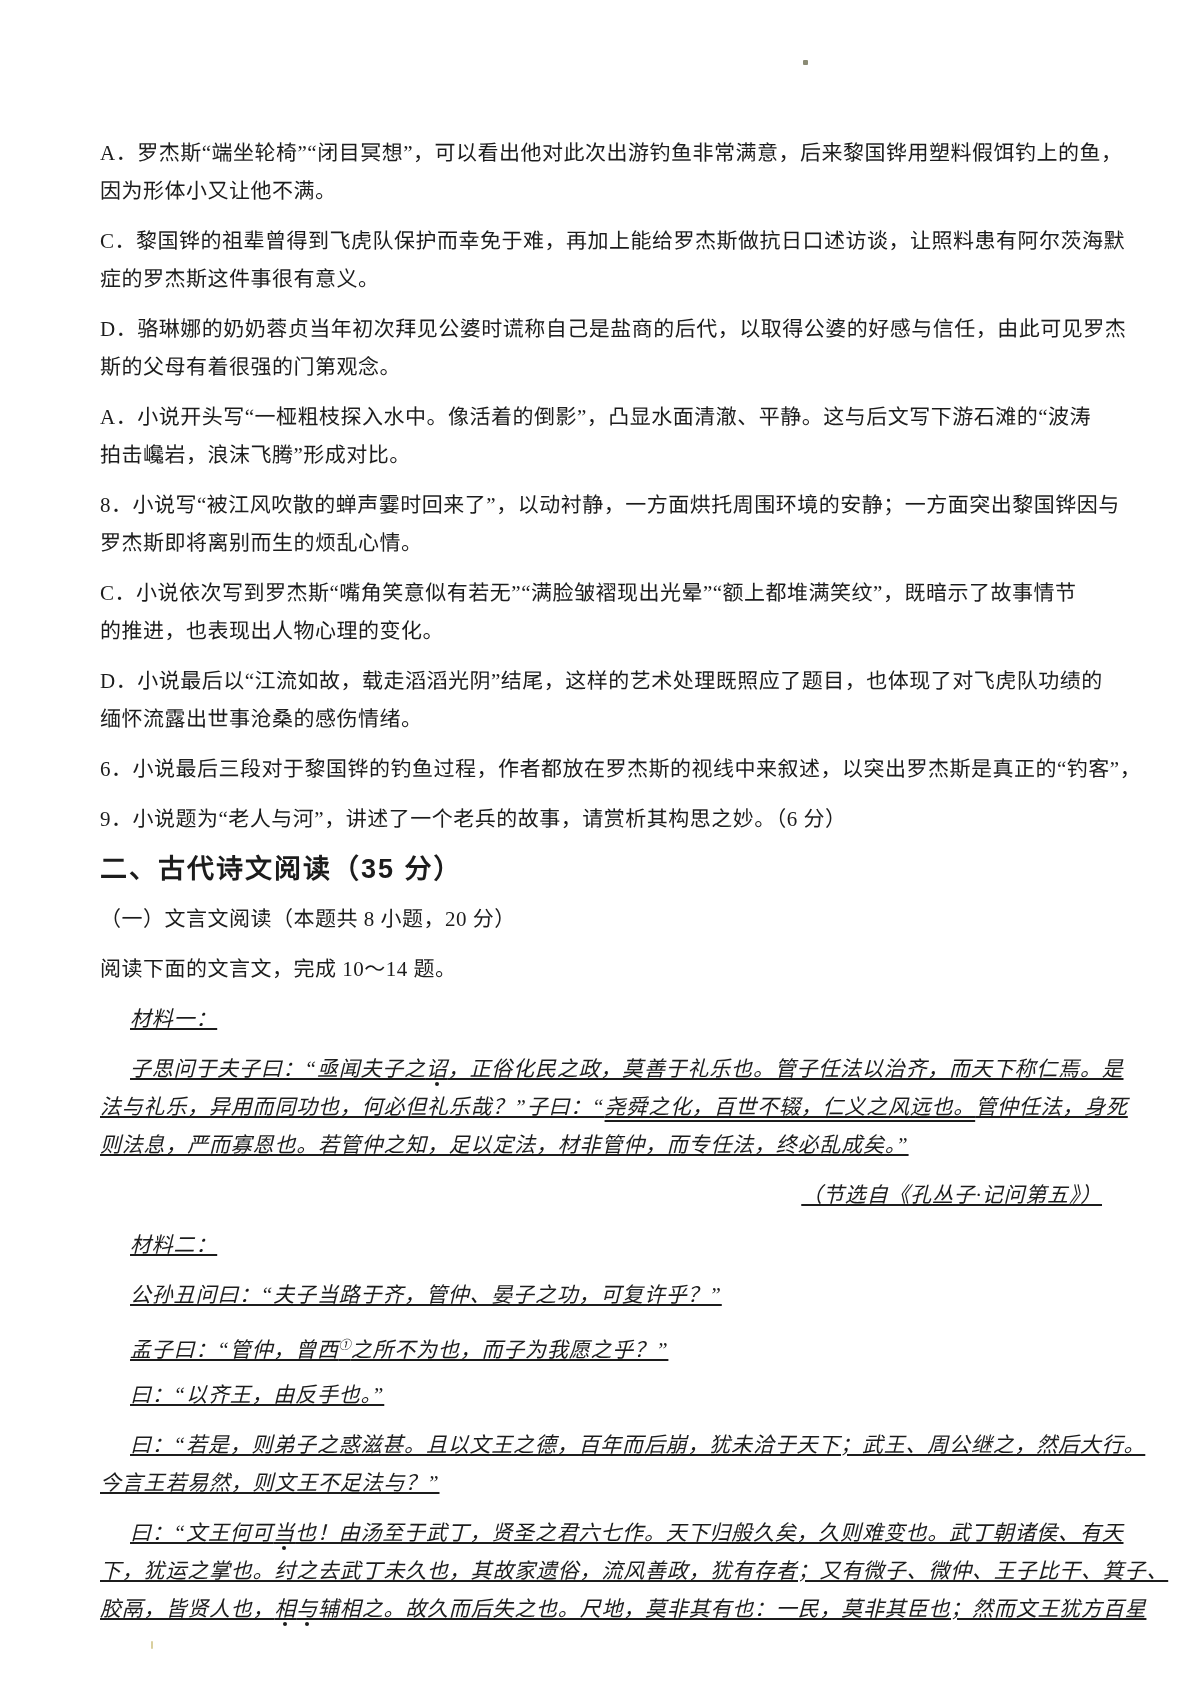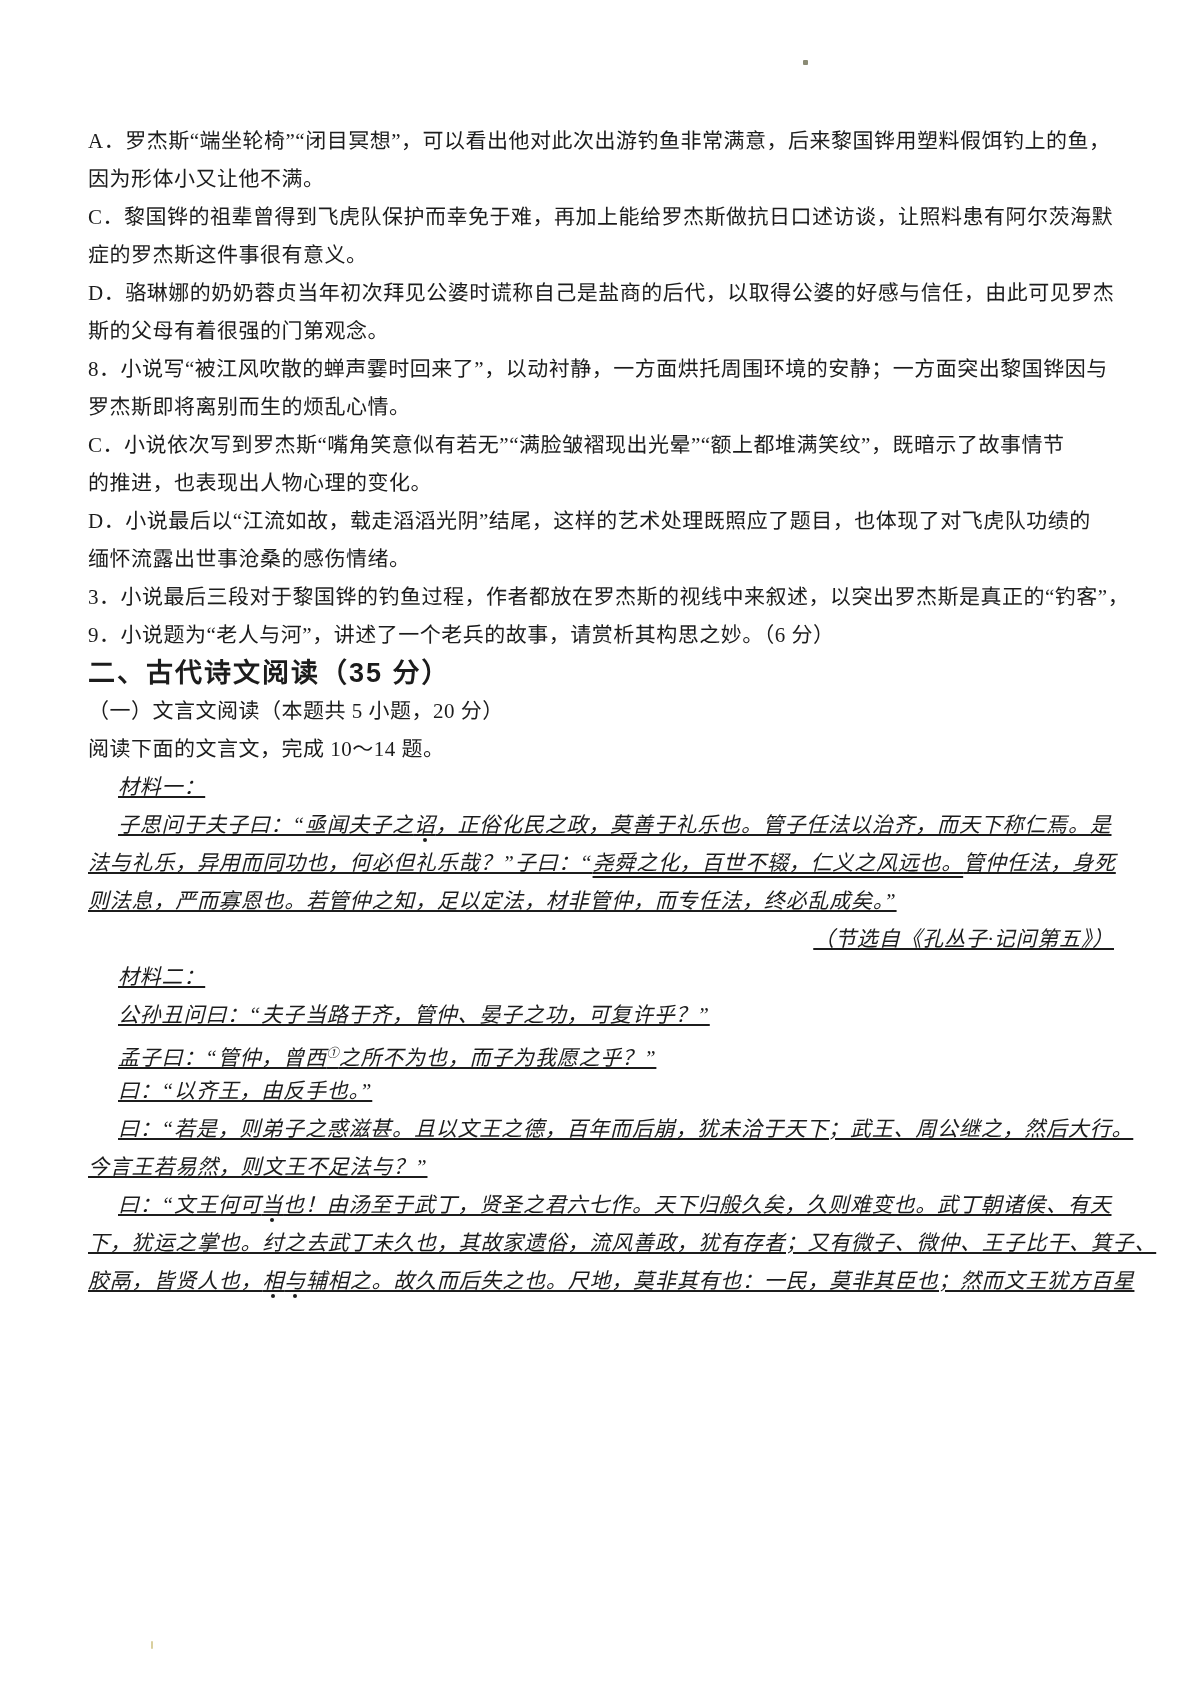--- a/index.html
+++ b/index.html
@@ -11,21 +11,21 @@
     overflow: hidden;
     font-family: "Liberation Serif", serif;
     color: #1c1c1c;
   }
   .page {
     position: absolute;
     left: 88px;
     top: 122px;
     width: 1026px;
   }
-  .block { margin: 0; }
+  .block { margin: 12px; }
   .line {
     line-height: 38px;
     height: 38px;
     white-space: nowrap;
   }
   
   .m .line {
     font-size: 21px;
     letter-spacing: 0.5px;
   }
@@ -95,42 +95,46 @@
     </div>
     <div class="block m">
       <div class="line"><span>C．黎国铧的祖辈曾得到飞虎队保护而幸免于难，再加上能给罗杰斯做抗日口述访谈，让照料患有阿尔茨海默</span></div>
       <div class="line"><span>症的罗杰斯这件事很有意义。</span></div>
     </div>
     <div class="block m">
       <div class="line"><span>D．骆琳娜的奶奶蓉贞当年初次拜见公婆时谎称自己是盐商的后代，以取得公婆的好感与信任，由此可见罗杰</span></div>
       <div class="line"><span>斯的父母有着很强的门第观念。</span></div>
     </div>
     <div class="block m">
+      <div class="line"><span>A．小说开头写“一桠粗枝探入水中。像活着的倒影”，凸显水面清澈、平静。这与后文写下游石滩的“波涛</span></div>
+      <div class="line"><span>拍击巉岩，浪沫飞腾”形成对比。</span></div>
+    </div>
+    <div class="block m">
       <div class="line"><span>8．小说写“被江风吹散的蝉声霎时回来了”，以动衬静，一方面烘托周围环境的安静；一方面突出黎国铧因与</span></div>
       <div class="line"><span>罗杰斯即将离别而生的烦乱心情。</span></div>
     </div>
     <div class="block m">
       <div class="line"><span>C．小说依次写到罗杰斯“嘴角笑意似有若无”“满脸皱褶现出光晕”“额上都堆满笑纹”，既暗示了故事情节</span></div>
       <div class="line"><span>的推进，也表现出人物心理的变化。</span></div>
     </div>
     <div class="block m">
       <div class="line"><span>D．小说最后以“江流如故，载走滔滔光阴”结尾，这样的艺术处理既照应了题目，也体现了对飞虎队功绩的</span></div>
       <div class="line"><span>缅怀流露出世事沧桑的感伤情绪。</span></div>
     </div>
     <div class="block m">
-      <div class="line"><span>3．小说最后三段对于黎国铧的钓鱼过程，作者都放在罗杰斯的视线中来叙述，以突出罗杰斯是真正的“钓客”，</span></div>
+      <div class="line"><span>6．小说最后三段对于黎国铧的钓鱼过程，作者都放在罗杰斯的视线中来叙述，以突出罗杰斯是真正的“钓客”，</span></div>
     </div>
     <div class="block m">
       <div class="line"><span>9．小说题为“老人与河”，讲述了一个老兵的故事，请赏析其构思之妙。（6 分）</span></div>
     </div>
     <div class="block h">
       <div class="line"><span>二、古代诗文阅读（35 分）</span></div>
     </div>
     <div class="block m">
-      <div class="line"><span>（一）文言文阅读（本题共 5 小题，20 分）</span></div>
+      <div class="line"><span>（一）文言文阅读（本题共 8 小题，20 分）</span></div>
     </div>
     <div class="block m">
       <div class="line"><span>阅读下面的文言文，完成 10～14 题。</span></div>
     </div>
     <div class="block k">
       <div class="line ind"><span>材料一：</span></div>
     </div>
     <div class="block k">
       <div class="line ind"><span>子思问于夫子曰：“亟闻夫子之</span><span class="dot">诏</span><span>，正俗化民之政，莫善于礼乐也。管子任法以治齐，而天下称仁焉。是</span></div>
       <div class="line"><span>法与礼乐，异用而同功也，何必但礼乐哉？”子曰：“</span><span class="u">尧舜之化，百世不辍，仁义之风远也。</span><span>管仲任法，身死</span></div>

